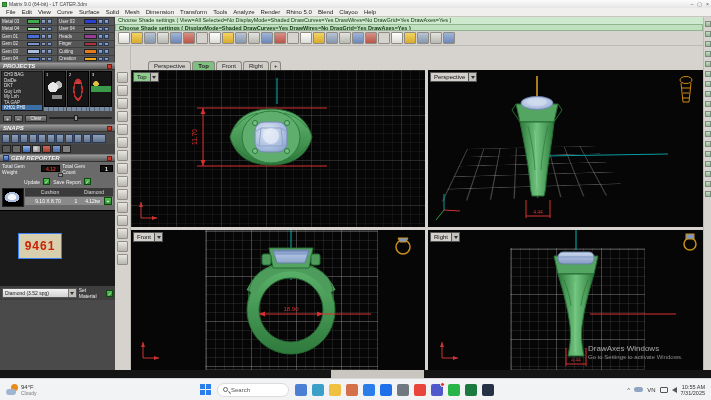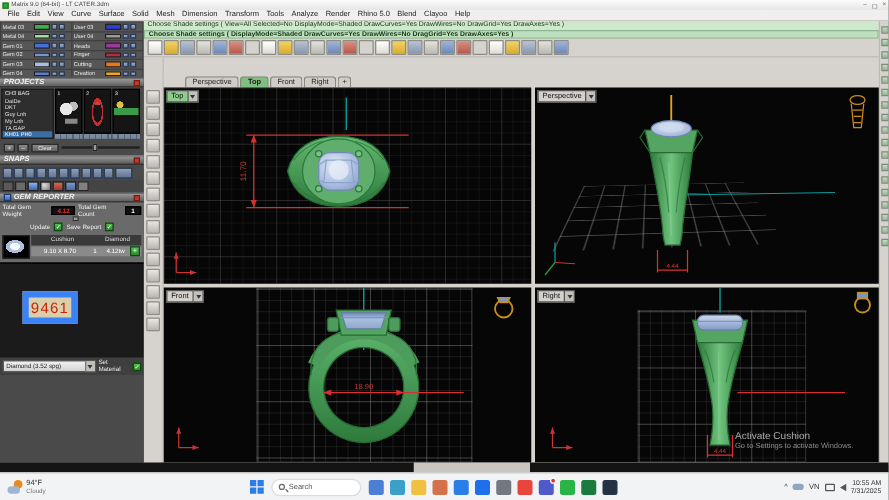--- a/index.html
+++ b/index.html
@@ -119,21 +119,21 @@
   .gt-row{display:flex;background:#8a8a8a;color:#fff;font-size:5px;height:9px;line-height:9px;
     align-items:center;border-top:1px solid #555}
   .gt-row .c1{width:46px;text-align:center}
   .gt-row .c2{width:10px;text-align:center}
   .gt-row .c3{flex:1;text-align:center}
   .plus-btn{width:8px;height:8px;background:linear-gradient(#55c055,#2a8a2a);border:1px solid #0a4a0a;
     color:#fff;font-size:6px;line-height:7px;text-align:center;margin-right:1px}
 
   .preview-area{height:76px;background:#1b1b1b;position:relative;border-top:1px solid #000}
   .code-box{position:absolute;left:18px;top:22px;width:44px;height:26px;background:#d8cfae;
-    border:5px solid #3b82f6;color:#cc2200;font-weight:normal;font-size:12px;display:flex;
+    border:1px solid #3b82f6;color:#cc2200;font-weight:bold;font-size:12px;display:flex;
     align-items:center;justify-content:center;letter-spacing:1px}
   .material-row{height:14px;background:#3f3f3f;display:flex;align-items:center;gap:2px;padding:0 2px}
   .mat-dd{width:78px;height:10px;background:linear-gradient(#f2f2f2,#d2d2d2);border:1px solid #555;
     font-size:5px;color:#222;display:flex;align-items:center;padding-left:2px}
   .mat-dd .arr{margin-left:auto;width:8px;height:100%;background:#c2bfba;border-left:1px solid #777;
     display:flex;align-items:center;justify-content:center}
   .tri-down{width:0;height:0;border-left:2.5px solid transparent;border-right:2.5px solid transparent;
     border-top:3px solid #333}
   .mat-lbl{font-size:5px;color:#eee}
   .left-empty{height:106px;background:#4a4a4a}
@@ -699,21 +699,21 @@
         <line x1="14" y1="128" x2="14" y2="112"></line>
       </g>
       <polygon points="30,128 25,126 25,130" fill="#cc3333"></polygon>
       <polygon points="14,112 12,117 16,117" fill="#cc3333"></polygon>
       <g>
         <circle cx="262" cy="14" r="6" stroke="#c89018" fill="none" stroke-width="1.5"></circle>
         <rect x="258" y="4" width="8" height="5" fill="#7e96c4" stroke="#c89018"></rect>
       </g>
     </svg>
     <div class="watermark">
-      <div>Activate Cushion</div>
+      <div>DrawAxes Windows</div>
       <div class="wm2">Go to Settings to activate Windows.</div>
     </div>
     <div class="vp-chip">
       <span class="lbl">Right</span>
       <span class="arr">
           <i class="tri-down"></i>
         </span>
     </div>
   </div>
 

